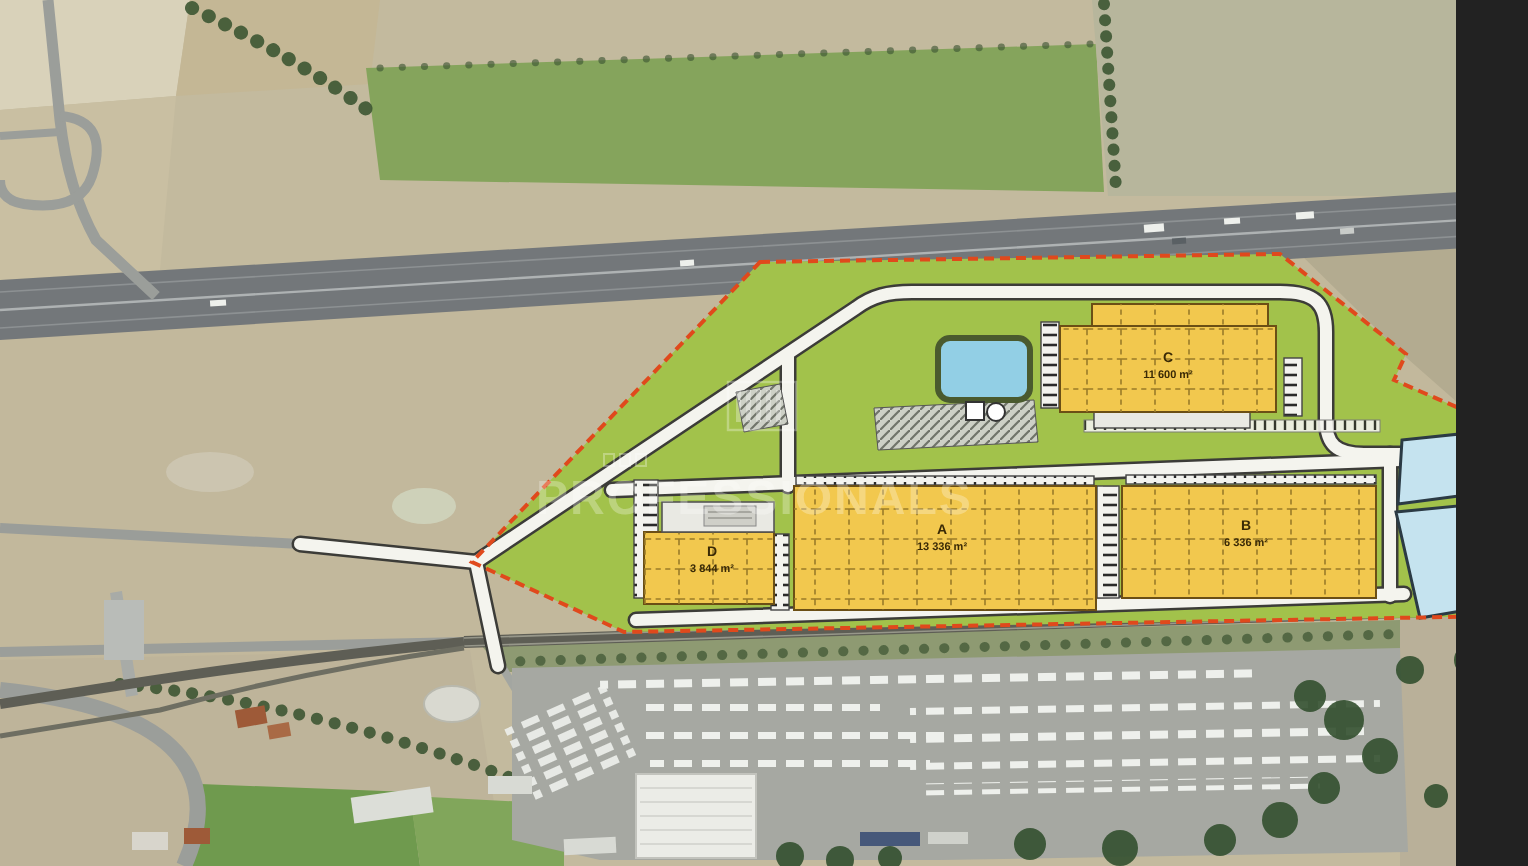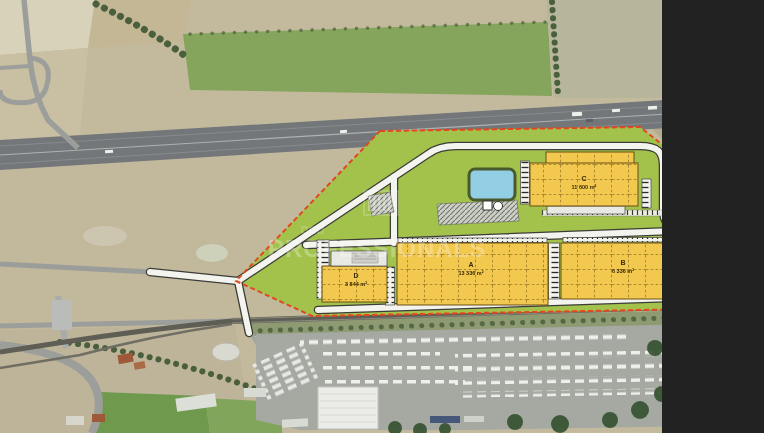--- a/index.html
+++ b/index.html
@@ -1,16 +1,16 @@
 <!DOCTYPE html>
 <html><head>
 <meta charset="utf-8">
 <style>
   html,body{margin:0;padding:0;background:#222;}
-  #stage{position:relative;width:662px;height:433px;overflow:hidden;
+  #stage{position:relative;width:728px;height:433px;overflow:hidden;
          font-family:"Liberation Sans", sans-serif;}
   svg text{font-family:"Liberation Sans", sans-serif;}
   .bldg-label{font-weight:bold;fill:#3a2a06;}
   .wm{font-weight:600;fill:#ffffff;opacity:0.28;letter-spacing:1px;}
 </style>
 </head>
 <body>
 
 <div id="stage">
 <svg width="764" height="433" viewBox="0 0 764 433">

